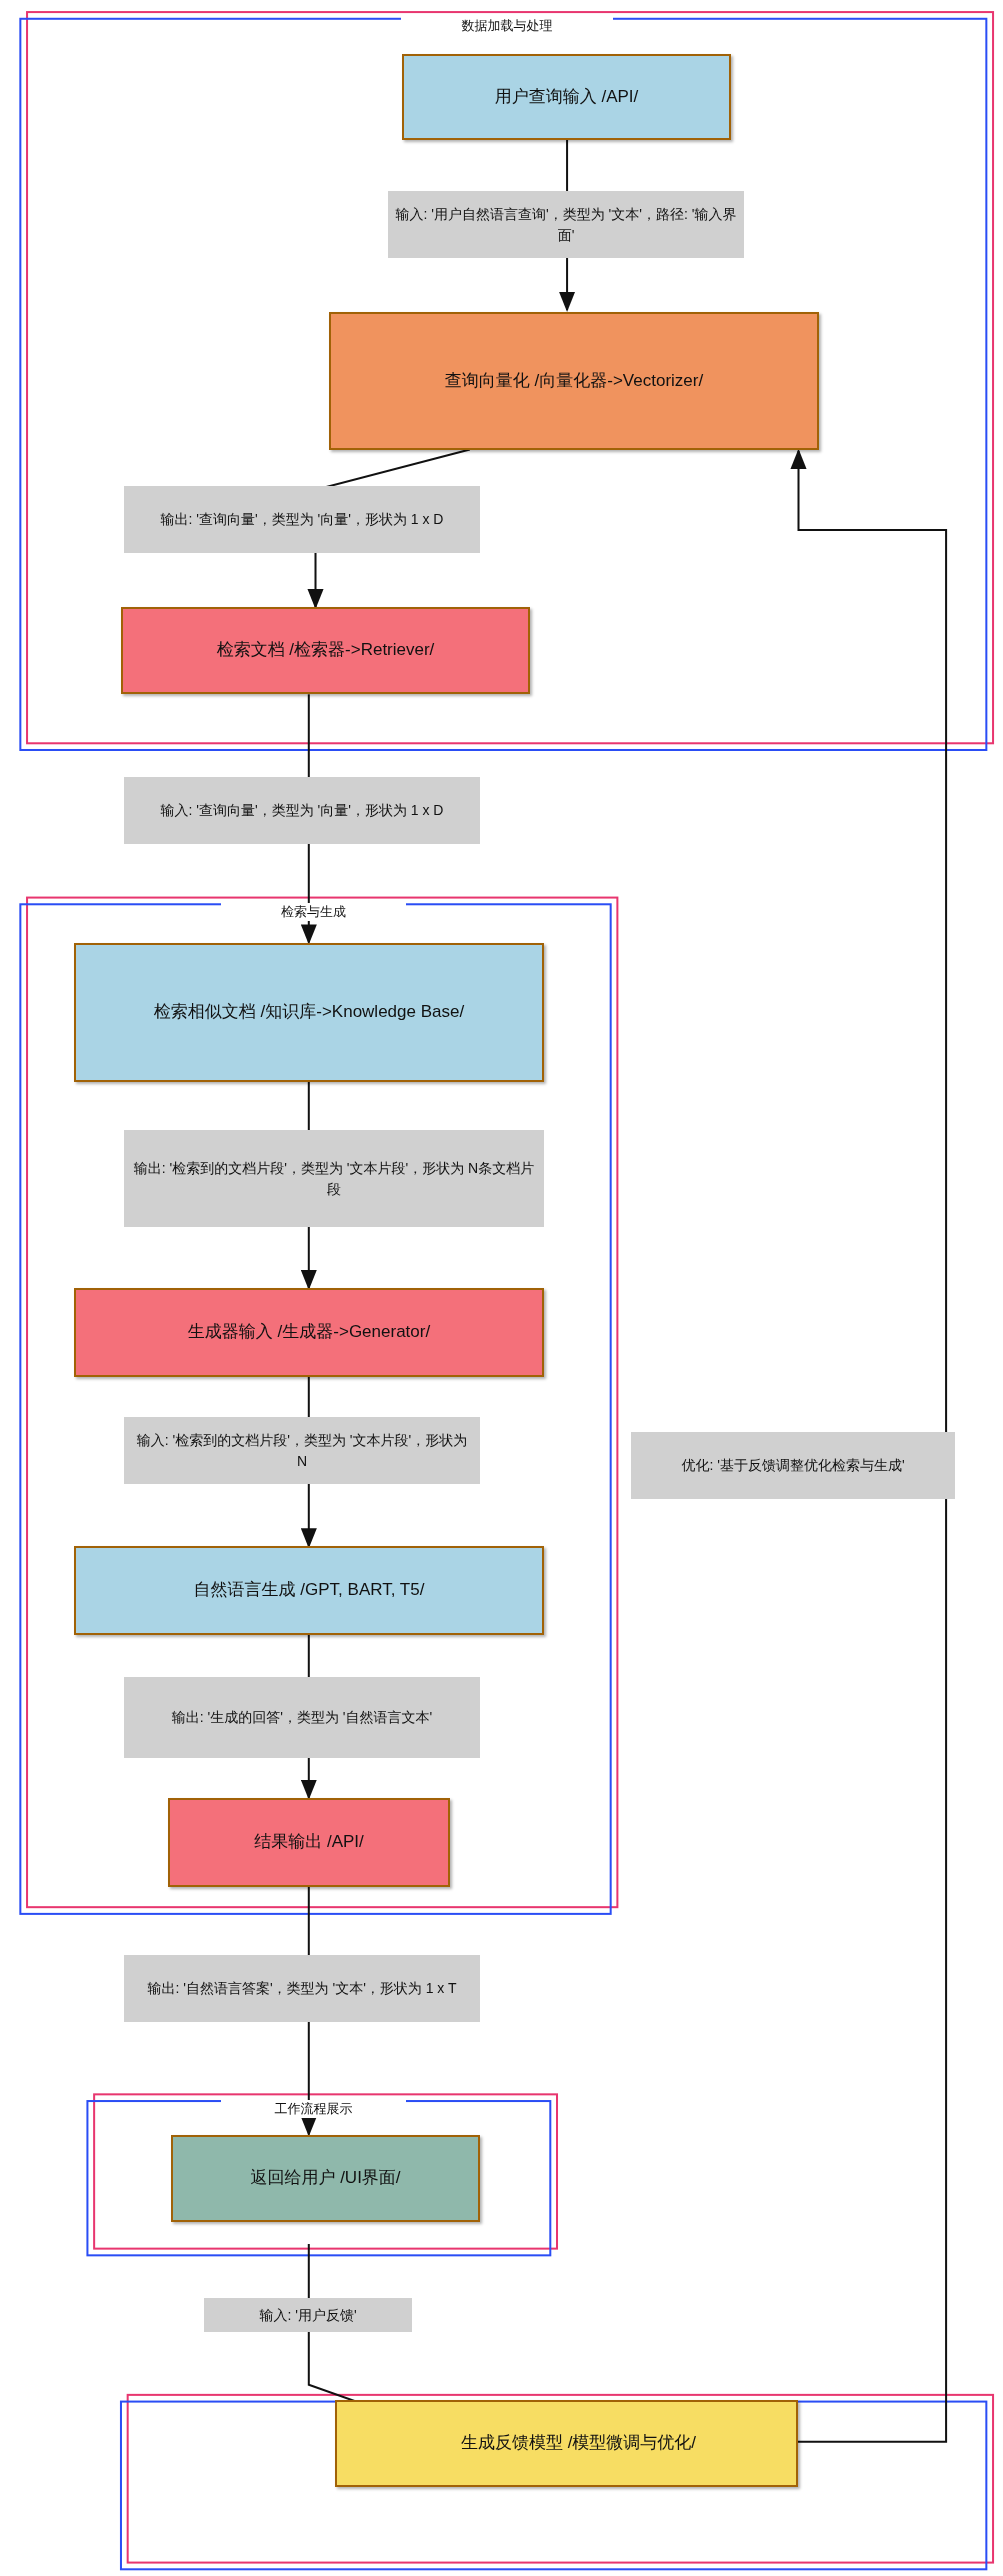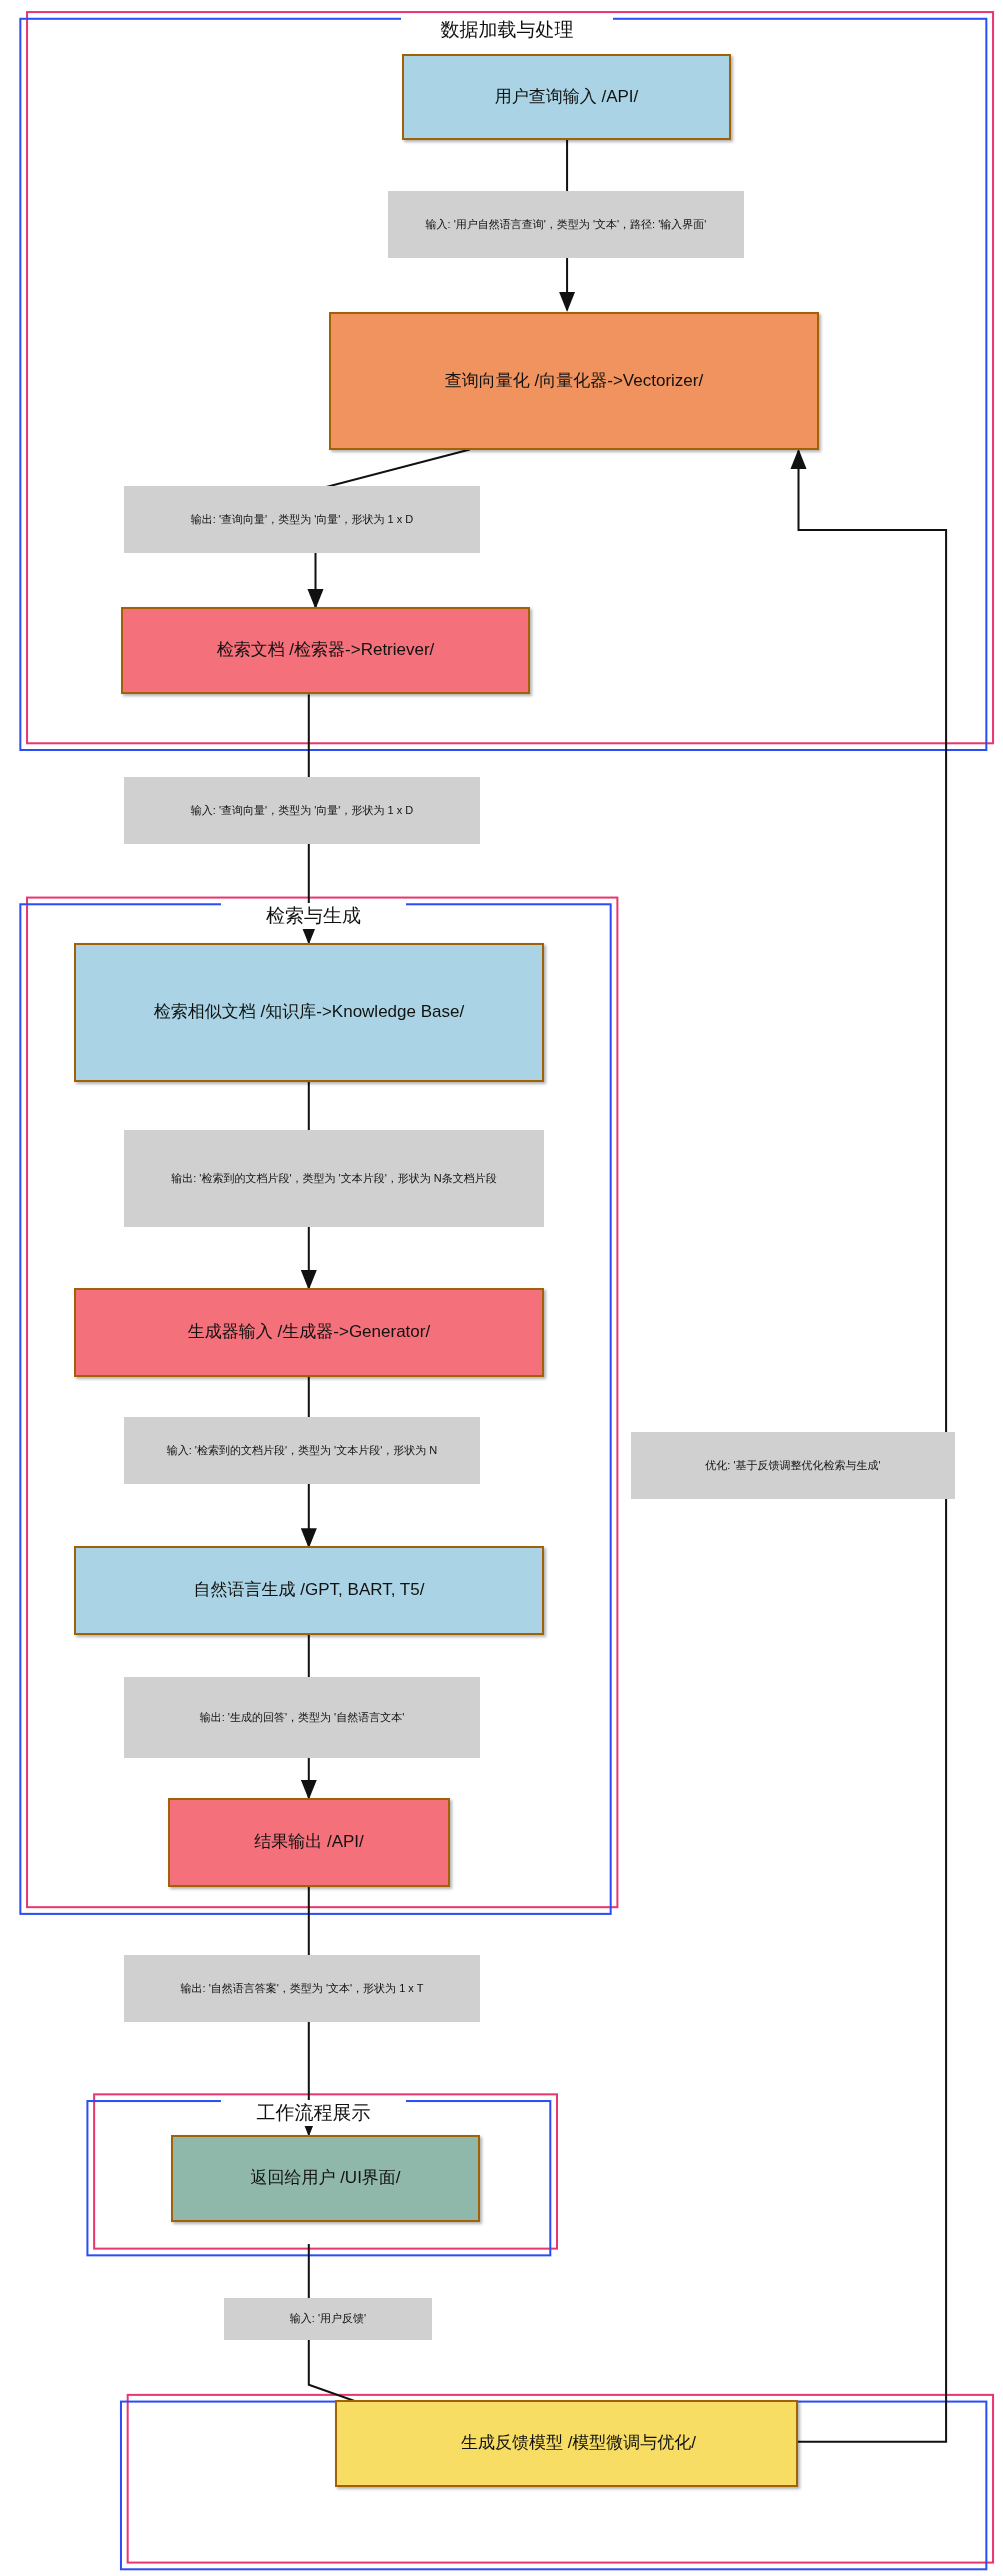--- a/index.html
+++ b/index.html
@@ -43,31 +43,31 @@
   .node.orange { background: #f0935e; }
   .node.red    { background: #f4707a; }
   .node.green  { background: #8fb8ab; }
   .node.yellow { background: #f7dd63; padding-left: 32px; }
 
   .edge-label {
     position: absolute;
     box-sizing: border-box;
     background: #d0d0d0;
     color: #111111;
-    font-size: 11px;
+    font-size: 14px;
     line-height: 1.45;
     text-align: center;
     padding: 4px 6.7px;
     display: flex;
     align-items: center;
     justify-content: center;
   }
   .group-title {
     position: absolute;
-    font-size: 19px;
+    font-size: 13px;
     color: #111111;
     text-align: center;
     background: #ffffff;
     padding: 0 5.4px;
     white-space: nowrap;
   }
 </style>
 </head>
 <body>
 
@@ -141,18 +141,18 @@
   <div class="edge-label" style="left:124px; top:777px; width:356px; height:67px;">输入: '查询向量'，类型为 '向量'，形状为 1 x D</div>
 
   <div class="edge-label" style="left:124px; top:1130px; width:420px; height:97px;">输出: '检索到的文档片段'，类型为 '文本片段'，形状为 N条文档片段</div>
 
   <div class="edge-label" style="left:124px; top:1417px; width:356px; height:67px;">输入: '检索到的文档片段'，类型为 '文本片段'，形状为 N</div>
 
   <div class="edge-label" style="left:124px; top:1677px; width:356px; height:81px;">输出: '生成的回答'，类型为 '自然语言文本'</div>
 
   <div class="edge-label" style="left:124px; top:1955px; width:356px; height:67px;">输出: '自然语言答案'，类型为 '文本'，形状为 1 x T</div>
 
-  <div class="edge-label" style="left:224px; top:2298px; width:208px; height:42px;">输入: '用户反馈'</div>
+  <div class="edge-label" style="left:204px; top:2298px; width:208px; height:34px;">输入: '用户反馈'</div>
 
   <div class="edge-label" style="left:631px; top:1432px; width:324px; height:67px;">优化: '基于反馈调整优化检索与生成'</div>
 
 </div>
 
 
 </body></html>

